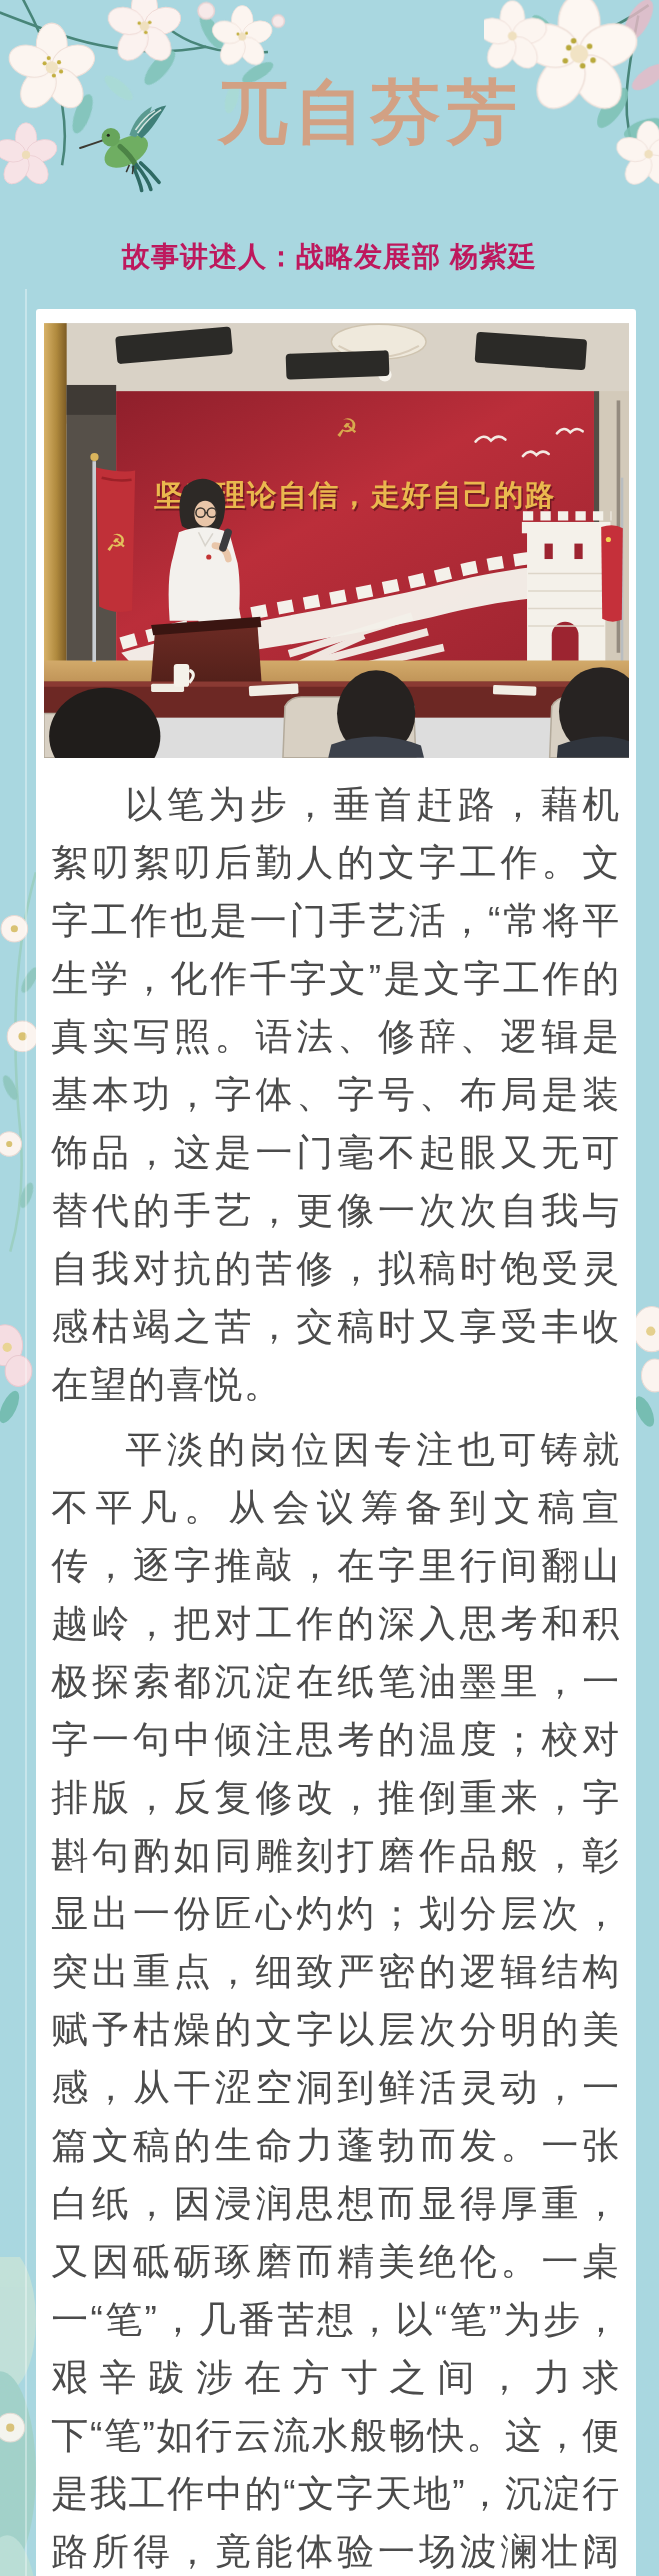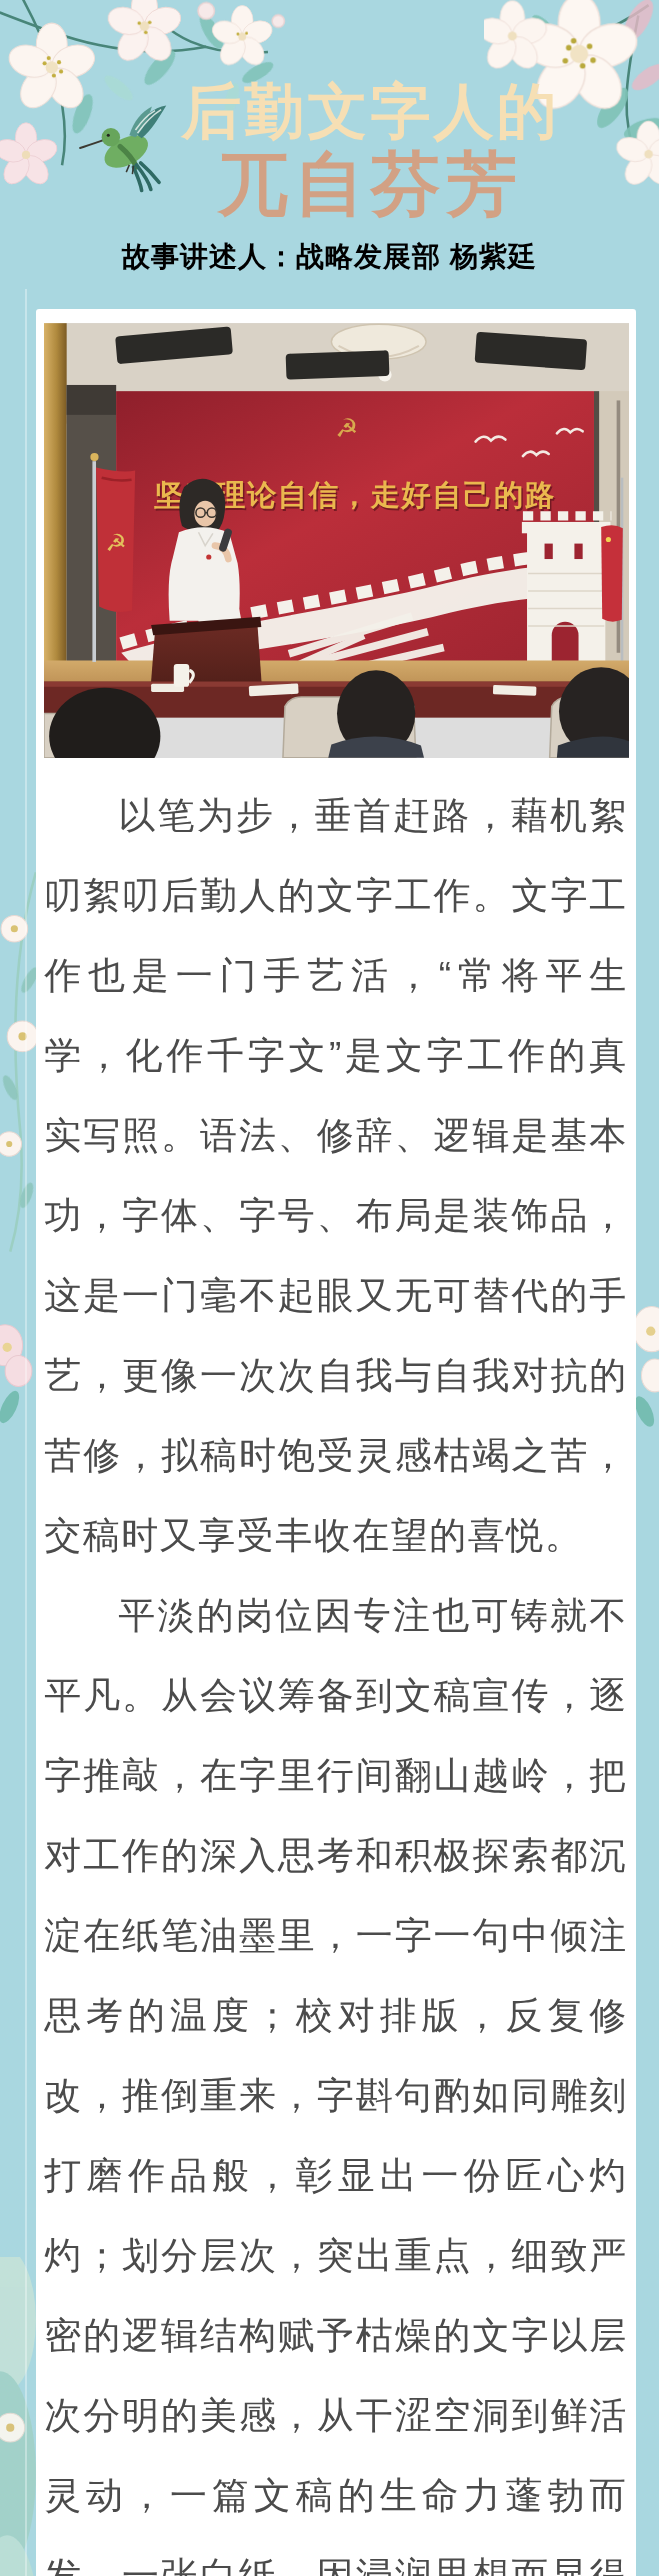--- a/index.html
+++ b/index.html
@@ -4,27 +4,27 @@
 <style>
   html,body{margin:0;padding:0;background:#a9d7e0;}
   .page{position:relative;width:659px;height:3551px;background:#a9d7e0;overflow:hidden;
         font-family:"Liberation Sans","DejaVu Sans",sans-serif;}
   .decor{position:absolute;pointer-events:none;}
   .title-block{position:absolute;top:76px;left:0;width:659px;text-align:center;
                padding-left:82px;box-sizing:border-box;font-weight:bold;line-height:72px;}
   .title-l1{font-size:60px;color:#f6dfb4;letter-spacing:3.1px;}
   .title-l2{font-size:70px;color:#d2a184;letter-spacing:6.2px;}
   .byline{position:absolute;top:238px;left:0;width:659px;text-align:center;
-          font-size:28px;font-weight:bold;color:#000000;letter-spacing:1px;}
+          font-size:28px;font-weight:bold;color:#be185d;letter-spacing:1px;}
   .card{position:absolute;left:36px;top:309px;width:600px;height:3190px;background:#ffffff;
         border-radius:3.1px;box-sizing:border-box;padding:14.4px 7.2px 0 7.2px;}
   .photo{display:block;width:585px;margin:0 auto;background:#ddd;overflow:hidden;}
   .photo svg{display:block;}
   .bodytext{margin-top:17.5px;padding:0 1px;}
-  .bodytext p{margin:0;font-size:37px;line-height:80px;color:#4b4b4b;letter-spacing:1.5px;
+  .bodytext p{margin:7px;font-size:37px;line-height:58px;color:#4b4b4b;letter-spacing:1.5px;
               text-align:justify;text-indent:2em;}
   .photo2wrap{margin-top:29px;}
   .edge-line-left{position:absolute;left:25px;top:289px;width:1.5px;height:3225px;background:rgba(255,255,255,.35);}
 </style>
 </head>
 <body>
 
 <div class="page">
 
   <svg class="decor" style="left:-10.3px;top:-10.3px" width="350" height="232" viewBox="0 0 680 450">
@@ -223,21 +223,20 @@
     </g>
     <g fill="#fdf8f3" stroke="#e9dcd4" stroke-width="2" opacity=".9">
       <circle cx="20" cy="330" r="28"></circle>
         <circle cx="10" cy="860" r="30"></circle>
     </g>
     <circle cx="20" cy="330" r="8" fill="#d8c27a"></circle>
       <circle cx="10" cy="860" r="8" fill="#d8c27a"></circle>
   </svg>
 
   <div class="title-block">
-    <div class="title-l1">后勤文字人的</div>
     <div class="title-l2">兀自芬芳</div>
   </div>
   <div class="byline">故事讲述人：战略发展部 杨紫廷</div>
 
   <div class="card">
 
     <div class="photo" style="height:435px">
       <svg width="585" height="435" viewBox="0 0 1136 844">
         <defs>
           <linearGradient id="colGrad" x1="0" y1="0" x2="1" y2="0">

